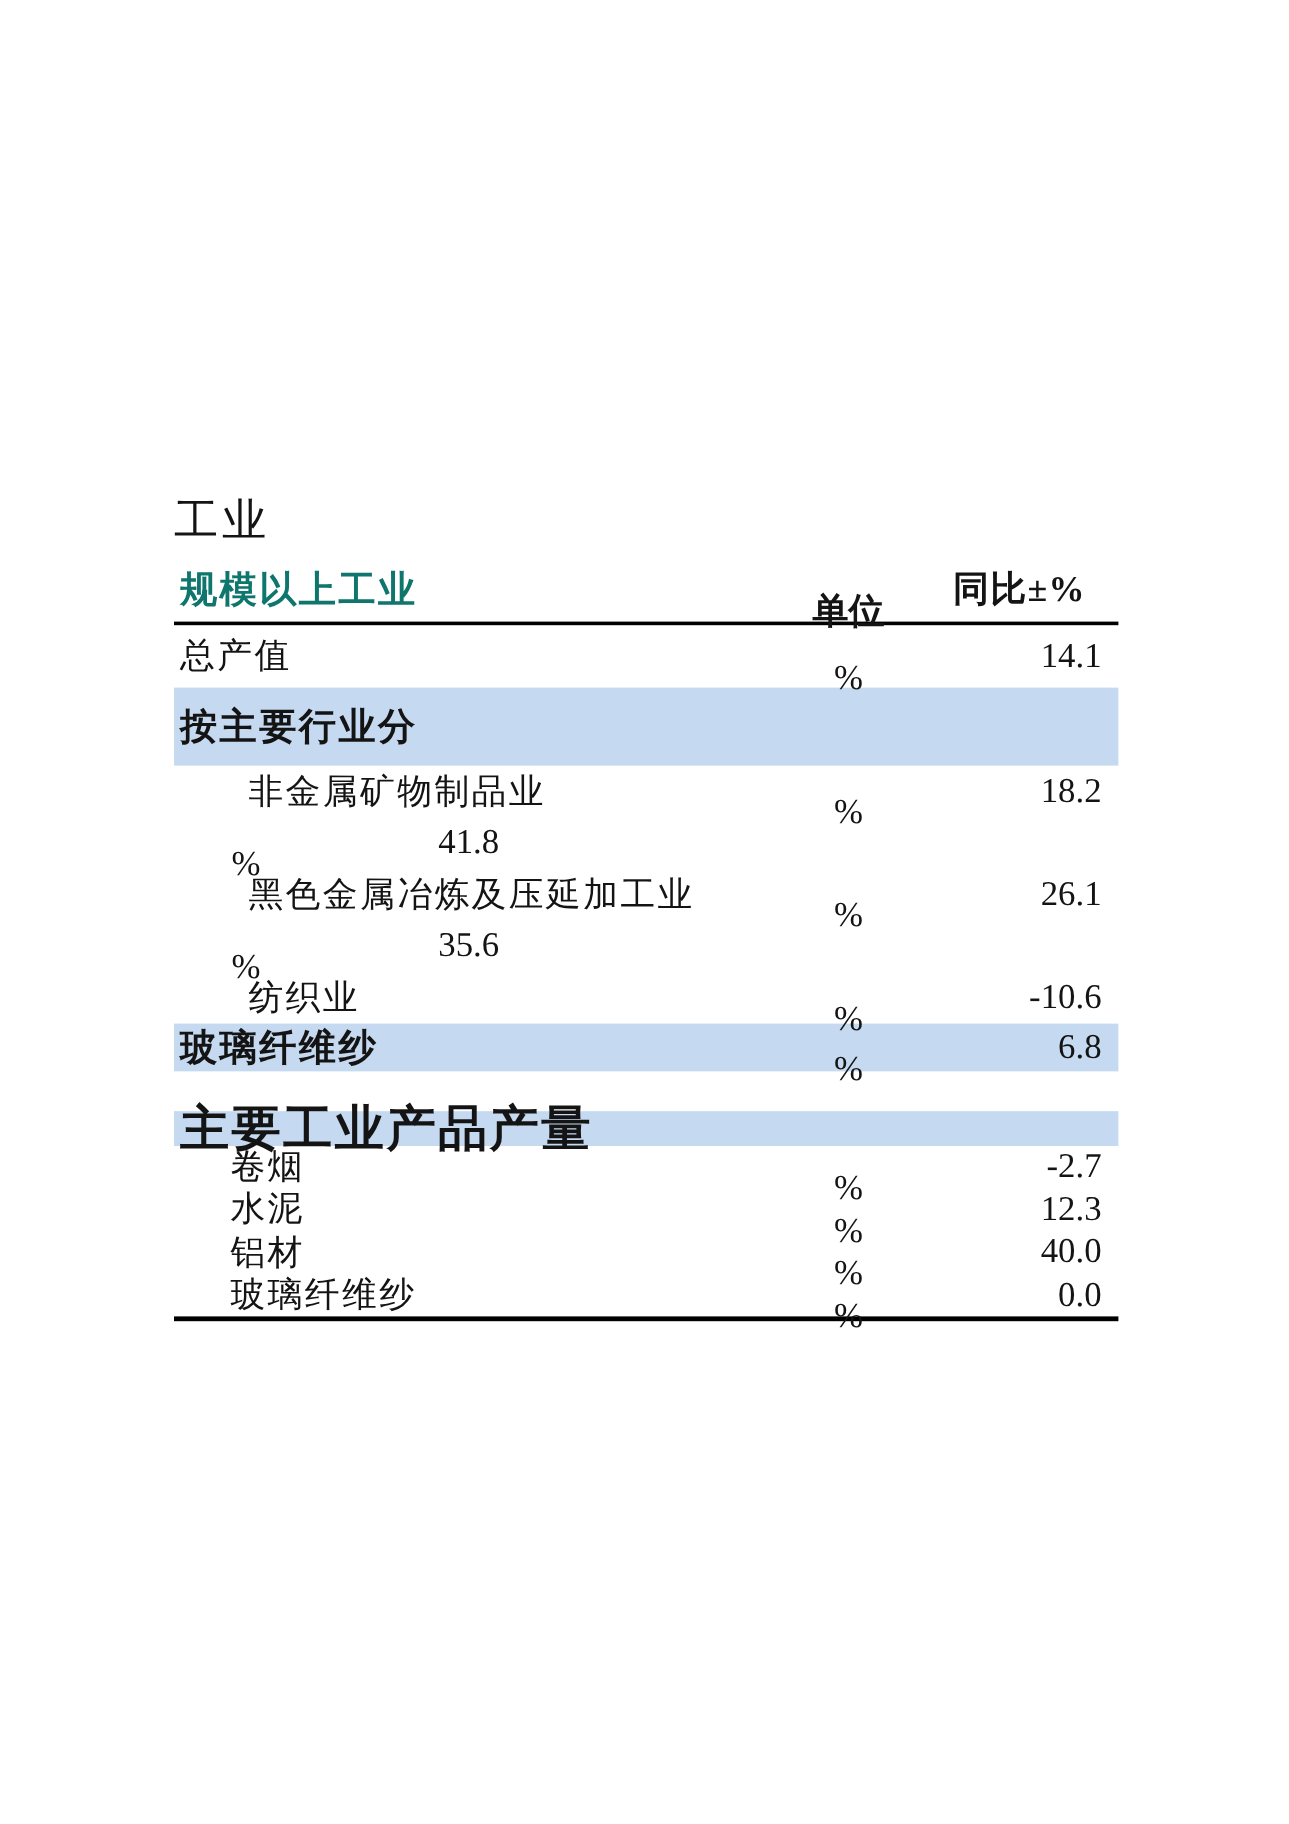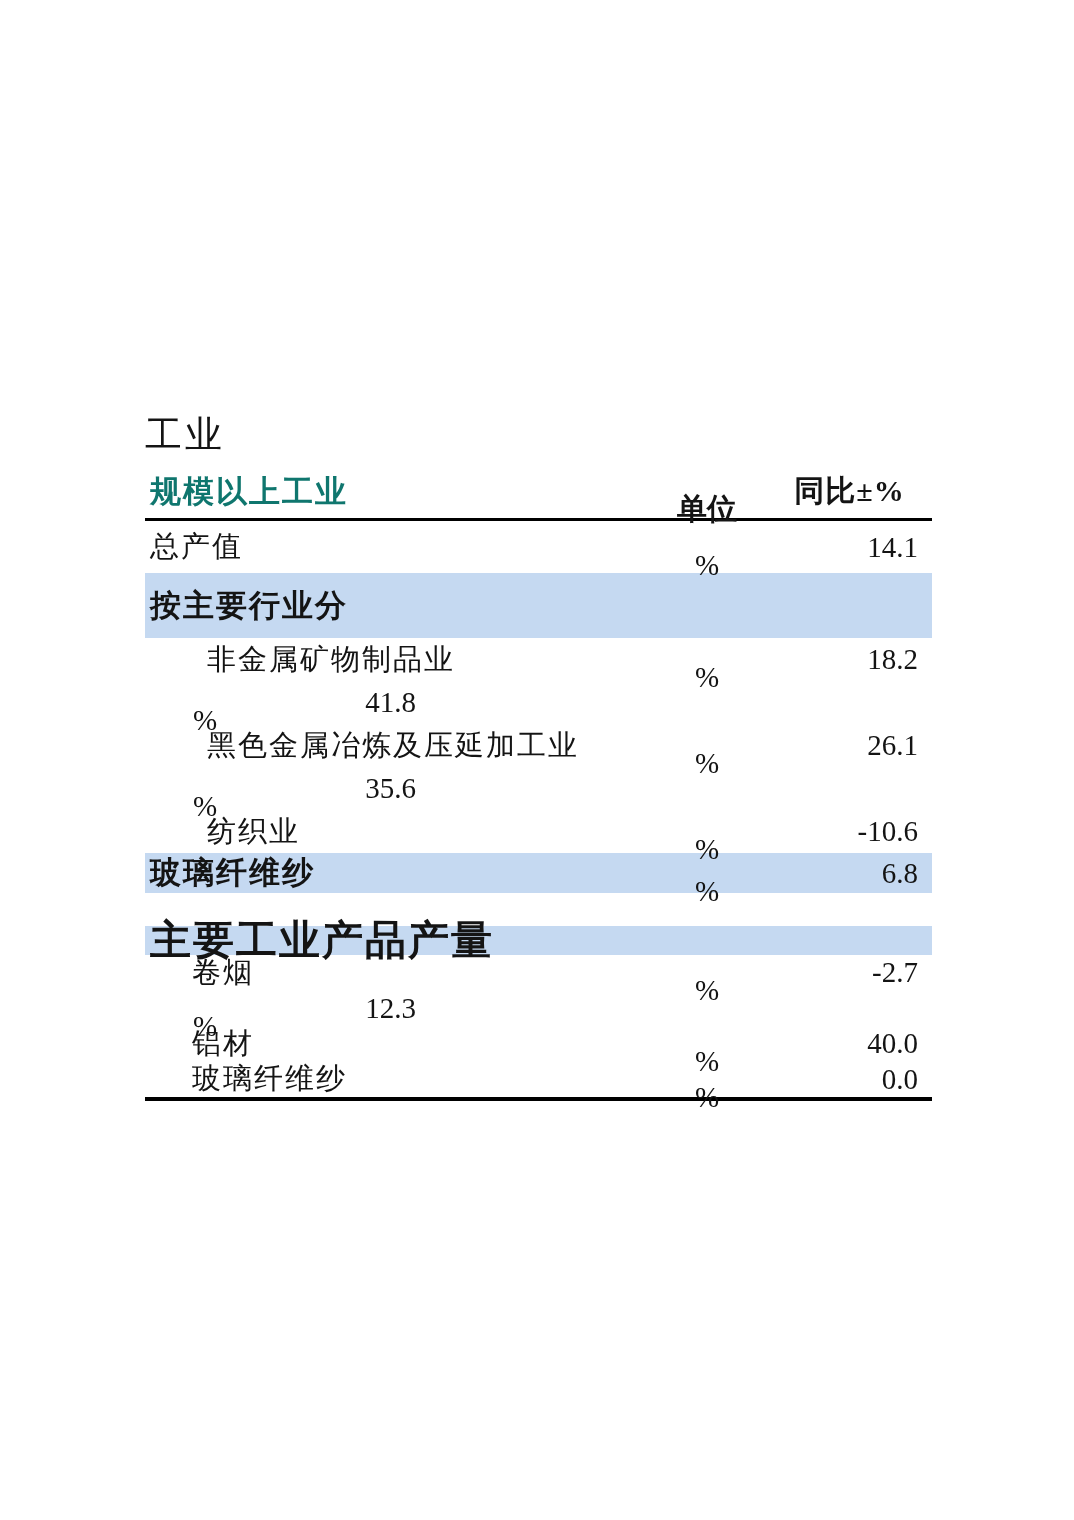--- a/index.html
+++ b/index.html
@@ -129,20 +129,21 @@
       <div class="col-value"></div>
     </div>
 
     <div class="row r-data r-prod">
       <div class="col-label">卷烟</div>
       <div class="col-unit">%</div>
       <div class="col-value">-2.7</div>
     </div>
 
     <div class="row r-data r-prod">
+      <div class="col-label">水泥</div>
       <div class="col-unit">%</div>
       <div class="col-value">12.3</div>
     </div>
 
     <div class="row r-data r-prod">
       <div class="col-label">铝材</div>
       <div class="col-unit">%</div>
       <div class="col-value">40.0</div>
     </div>
 

